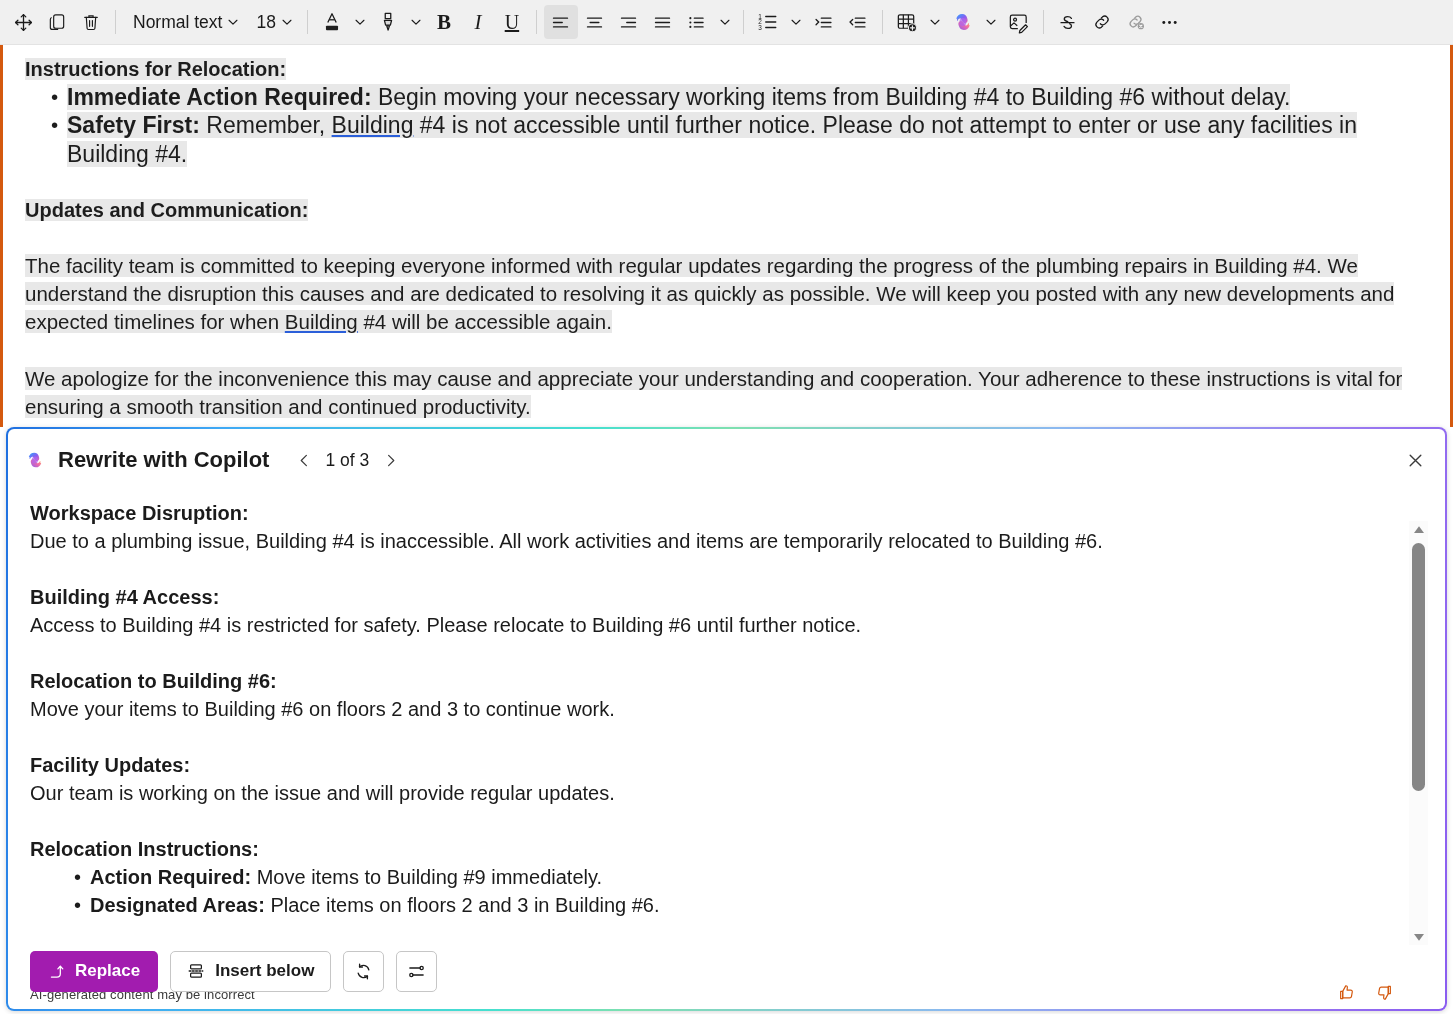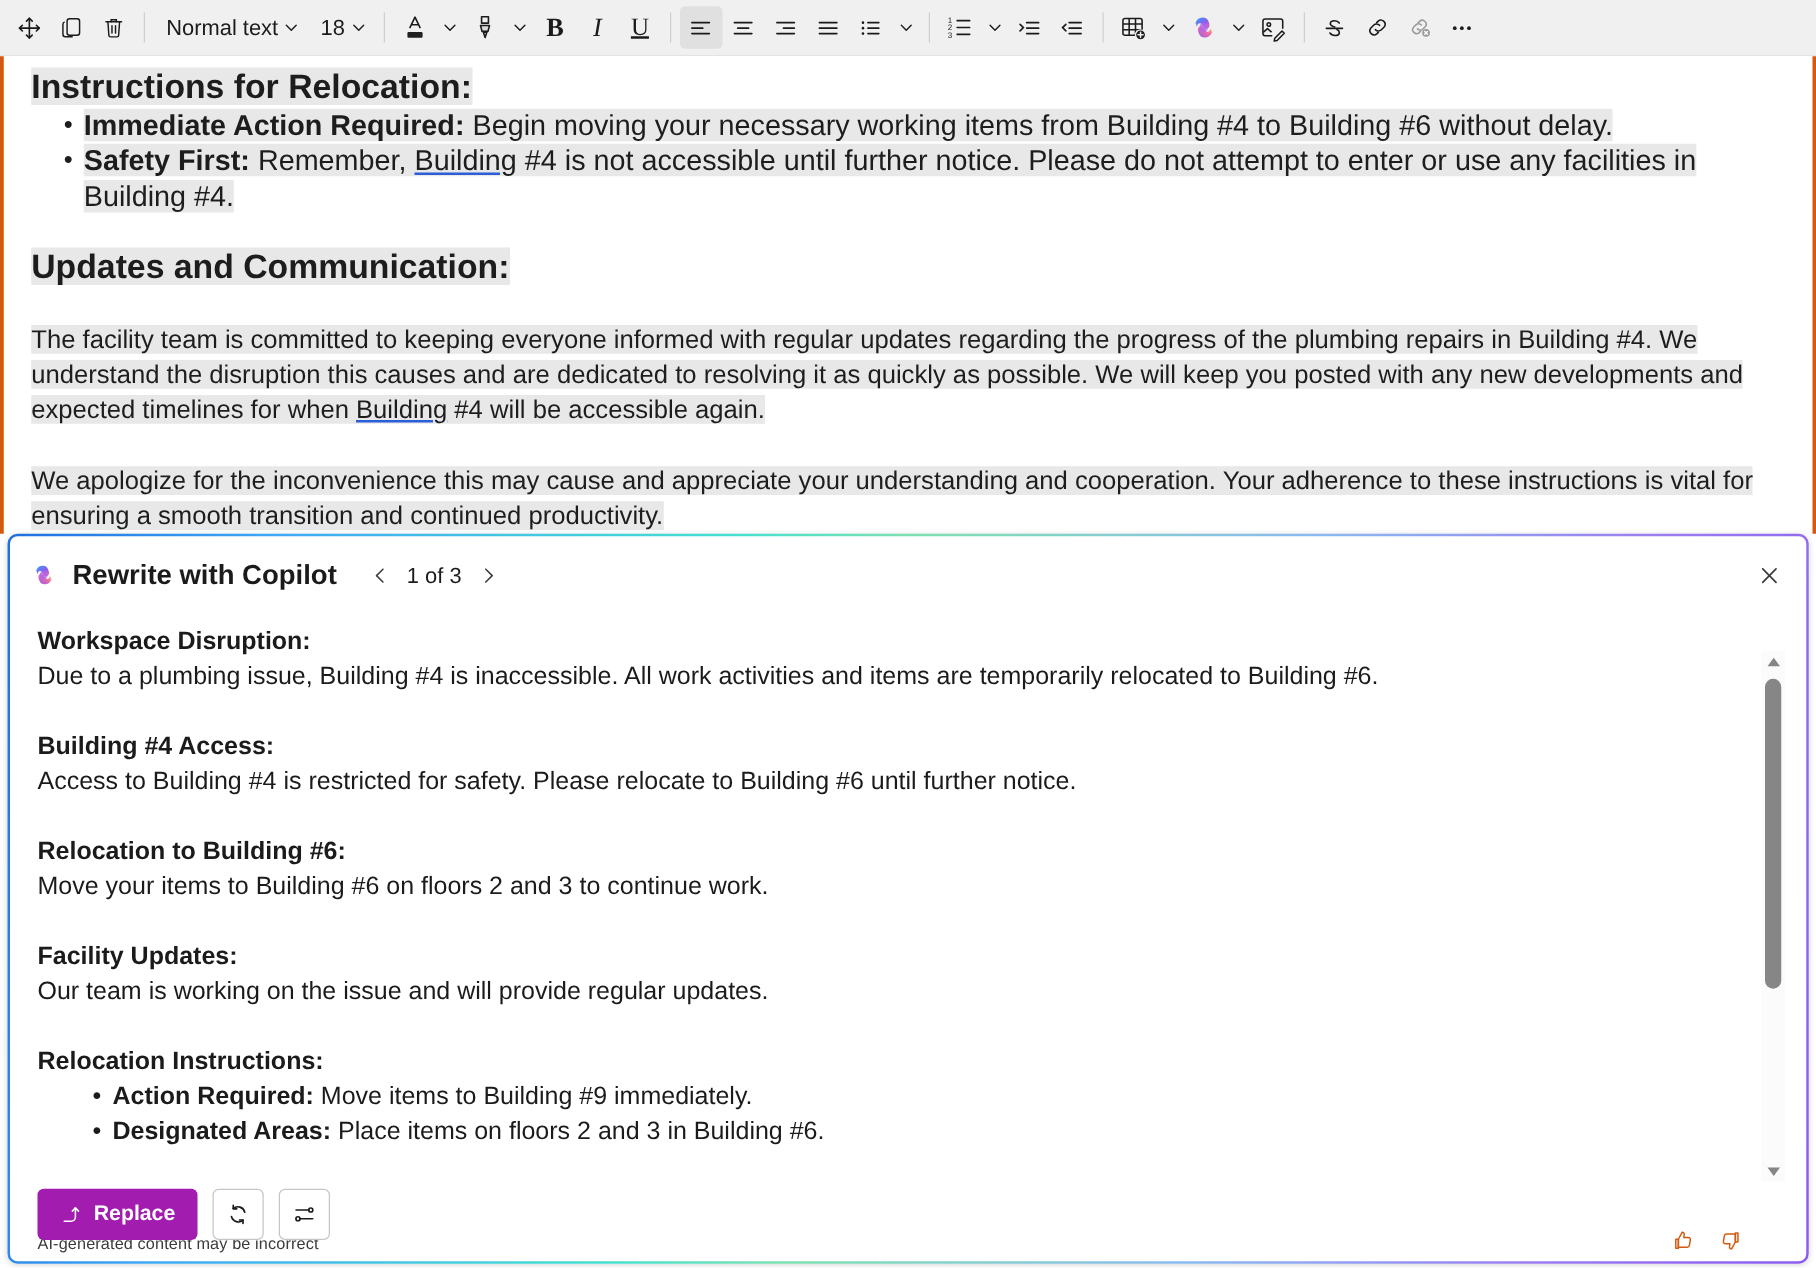--- a/index.html
+++ b/index.html
@@ -51,21 +51,21 @@
     border-right:3px solid #d4590f;
     overflow:hidden;
   }
   .doc-inner { padding: 10px 22px 0 22px; }
   .doc-p {
     font-size:20.5px; line-height:28.2px; color:#1d1d1d;
     margin-bottom: 0;
   }
   .sel { background:#e8e8e8; }
   .b { font-weight:700; }
-  .doc-h { font-size:27px; line-height:28.2px; font-weight:700; color:#1d1d1d; }
+  .doc-h { font-size:20px; line-height:28.2px; font-weight:700; color:#1d1d1d; }
   .doc-ul { list-style:none; margin:0; padding:0; }
   .doc-ul li {
     font-size:23px; line-height:28.2px; color:#1d1d1d;
     position:relative; padding-left:42px;
   }
   .doc-ul li::before {
     content:"\2022"; position:absolute; left:26px; top:0;
     font-size:20.5px; color:#1d1d1d;
   }
   .spell { text-decoration: underline; text-decoration-color:#2b5fd9;
@@ -567,20 +567,30 @@
         <button class="btn-primary">
           <span>
             <svg width="17" height="17" viewBox="0 0 20 20" fill="none" stroke="#ffffff" stroke-width="1.5" stroke-linecap="round" stroke-linejoin="round">
               <path d="M4 16.5h6.5a4 4 0 0 0 4-4V4"></path>
                 <path d="M11.6 6.9L14.5 3.8 17.4 6.9"></path>
             </svg>
           </span>
           <span>Replace</span>
         </button>
 
+        <button class="btn-secondary">
+          <span>
+            <svg width="18" height="18" viewBox="0 0 20 20" fill="none" stroke="#1b1b1b" stroke-width="1.4" stroke-linejoin="round">
+              <rect x="4" y="3.2" width="12" height="4.4" rx="1"></rect>
+              <rect x="4" y="12.4" width="12" height="4.4" rx="1"></rect>
+              <path d="M2.4 10h15.2" stroke-dasharray="2 1.6" stroke-linecap="round"></path>
+            </svg>
+          </span>
+          <span>Insert below</span>
+        </button>
 
         <button class="btn-icon" title="Regenerate">
           <span>
             <svg width="19" height="19" viewBox="0 0 20 20" fill="none" stroke="#1b1b1b" stroke-width="1.4" stroke-linecap="round" stroke-linejoin="round">
               <path d="M15.6 8.2a6 6 0 0 0-9.8-3.1"></path>
               <path d="M4.4 11.8a6 6 0 0 0 9.8 3.1"></path>
               <path d="M5.9 2.3v3h3"></path>
               <path d="M14.1 17.7v-3h-3"></path>
             </svg>
           </span>

